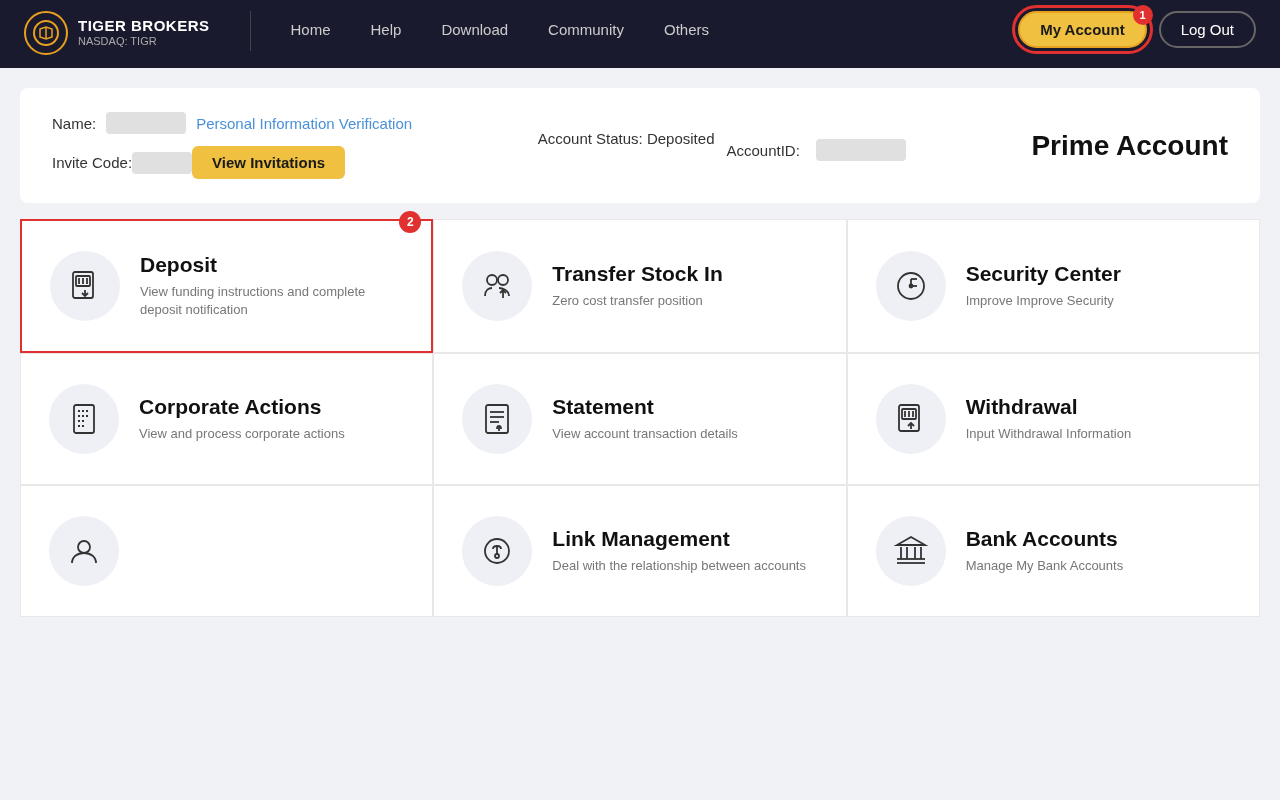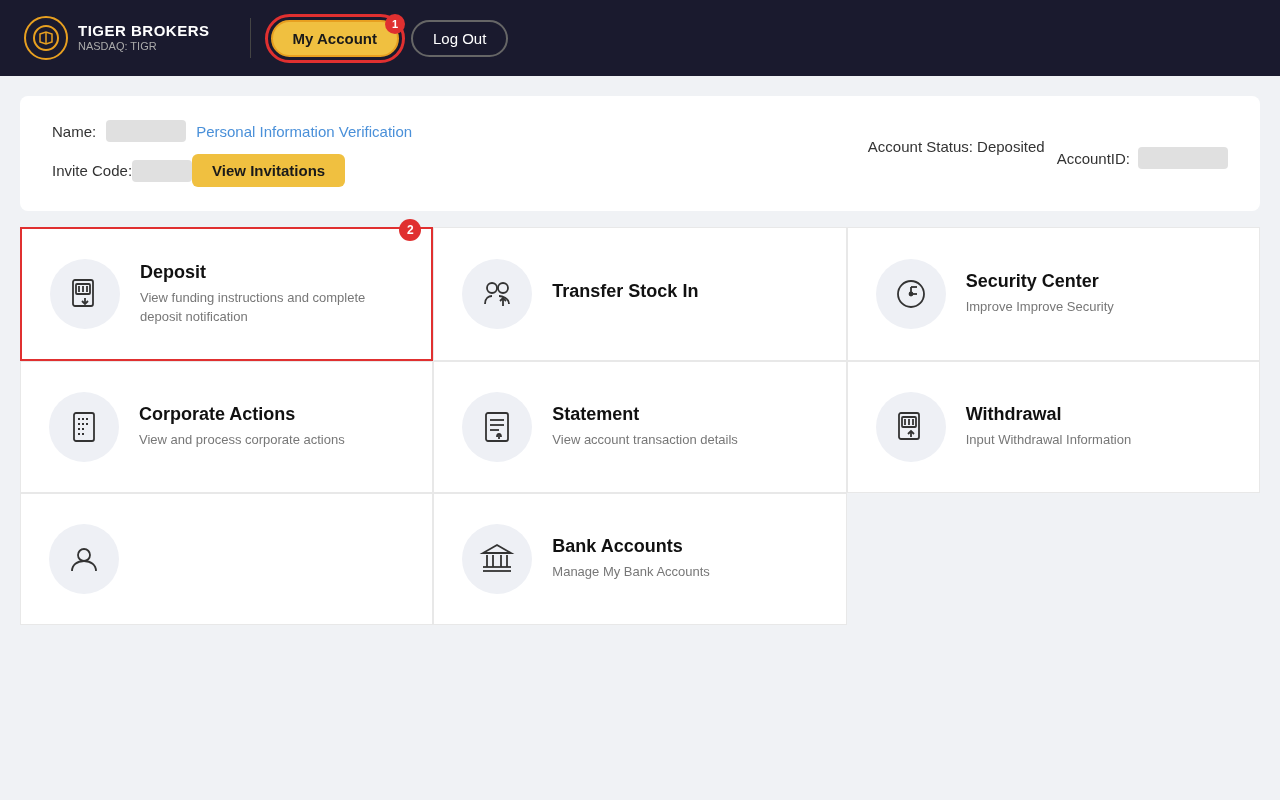--- a/index.html
+++ b/index.html
@@ -1,23 +1,23 @@
 <!DOCTYPE html>
 <html><head>
   <meta charset="utf-8">
   <style>
     * { box-sizing: border-box; margin: 0; padding: 0; }
     body { font-family: -apple-system, BlinkMacSystemFont, 'Segoe UI', Arial, sans-serif; background: #f0f2f5; min-height: 800px; width: 1280px; }
 
     
     .navbar {
       background: #1a1a2e;
-      height: 76px;
-      display: flex;
-      align-items: center;
+      height: 68px;
+      display: flex;
+      align-items: flex-start;
       padding: 11px 24px;
       gap: 0;
     }
     .navbar-brand {
       display: flex;
       align-items: center;
       gap: 10px;
       color: white;
       margin-right: 20px;
     }
@@ -188,21 +188,21 @@
       flex-direction: row;
       gap: 12px;
     }
     .account-status {
       font-size: 15px;
       color: #333;
     }
     .account-id-row {
       display: flex;
       align-items: center;
-      gap: 8px;
+      gap: 16px;
       font-size: 15px;
       color: #333;
       margin-top: 9px;
     }
     .prime-account-text {
       font-size: 28px;
       font-weight: 700;
       color: #111;
     }
 
@@ -250,21 +250,21 @@
       align-items: center;
       justify-content: center;
       flex-shrink: 0;
     }
     .card-icon svg {
       width: 36px;
       height: 36px;
     }
     .card-text { flex: 1; }
     .card-title {
-      font-size: 18px;
+      font-size: 21px;
       font-weight: 700;
       color: #111;
       margin-bottom: 6px;
     }
     .card-desc {
       font-size: 13px;
       color: #777;
       line-height: 1.4;
     }
   </style>
@@ -279,20 +279,27 @@
         <path d="M8 10 L14 8 L20 10 L20 18 L14 20 L8 18 Z" fill="none" stroke="#e8a020" stroke-width="1.5"></path>
         <path d="M14 8 L14 20" stroke="#e8a020" stroke-width="1.5"></path>
       </svg>
     </div>
     <div class="brand-text">
       <span class="brand-name">TIGER BROKERS</span>
       <span class="brand-sub">NASDAQ: TIGR</span>
     </div>
   </div>
   <div class="navbar-divider"></div>
+  <div class="nav-links">
+    <a class="nav-link">Home</a>
+    <a class="nav-link">Help</a>
+    <a class="nav-link">Download</a>
+    <a class="nav-link">Community</a>
+    <a class="nav-link">Others</a>
+  </div>
   <div class="nav-right">
     <button class="btn-my-account">
       <span>My Account</span>
       <span class="badge">1</span>
     </button>
     <button class="btn-logout">Log Out</button>
   </div>
 </nav>
 
 <div class="main-content">
@@ -310,20 +317,23 @@
         <button class="btn-view-invitations">View Invitations</button>
       </div>
     </div>
     <div class="account-center">
       <div class="account-status">Account Status: Deposited</div>
       <div class="account-id-row">
         <span>AccountID:</span>
         <span class="blurred-box-med"></span>
       </div>
     </div>
+    <div>
+      <span class="prime-account-text">Prime Account</span>
+    </div>
   </div>
 
   <div class="grid-3">
 
     <div class="grid-card highlighted">
       <span class="card-badge">2</span>
       <div class="card-icon">
         <svg viewBox="0 0 36 36" fill="none" stroke="#333" stroke-width="1.8">
           <rect x="6" y="4" width="20" height="26" rx="2" stroke="#333"></rect>
           <rect x="9" y="8" width="14" height="10" rx="1" stroke="#333"></rect>
@@ -346,20 +356,21 @@
           <circle cx="13" cy="12" r="5" stroke="#333"></circle>
           <circle cx="24" cy="12" r="5" stroke="#333"></circle>
           <path d="M6 28 C6 22 10 20 13 20" stroke="#333"></path>
           <path d="M20 20 C23 20 30 22 30 28" stroke="#333"></path>
           <line x1="24" y1="22" x2="24" y2="30" stroke="#333"></line>
           <polyline points="21,25 24,22 27,25" stroke="#333"></polyline>
         </svg>
       </div>
       <div class="card-text">
         <div class="card-title">Transfer Stock In</div>
+        <div class="card-desc">Zero cost transfer position</div>
       </div>
     </div>
 
     <div class="grid-card">
       <div class="card-icon">
         <svg viewBox="0 0 36 36" fill="none" stroke="#333" stroke-width="1.8">
           <circle cx="18" cy="18" r="13" stroke="#333"></circle>
           <line x1="18" y1="11" x2="18" y2="18" stroke="#333"></line>
           <line x1="18" y1="18" x2="24" y2="18" stroke="#333"></line>
           <line x1="18" y1="11" x2="24" y2="11" stroke="#333"></line>
@@ -425,20 +436,34 @@
 
     <div class="grid-card">
       <div class="card-icon">
         <svg viewBox="0 0 36 36" fill="none" stroke="#333" stroke-width="1.8">
           <circle cx="18" cy="14" r="6" stroke="#333"></circle>
           <path d="M6 30 C6 24 11 20 18 20 C25 20 30 24 30 30" stroke="#333"></path>
         </svg>
       </div>
     </div>
 
+    <div class="grid-card">
+      <div class="card-icon">
+        <svg viewBox="0 0 36 36" fill="none" stroke="#333" stroke-width="1.8">
+          <circle cx="18" cy="18" r="12" stroke="#333"></circle>
+          <line x1="18" y1="12" x2="18" y2="22" stroke="#333"></line>
+          <path d="M14 16 C14 12 22 12 22 16" stroke="#333"></path>
+          <circle cx="18" cy="23" r="2" stroke="#333"></circle>
+        </svg>
+      </div>
+      <div class="card-text">
+        <div class="card-title">Link Management</div>
+        <div class="card-desc">Deal with the relationship between accounts</div>
+      </div>
+    </div>
 
     <div class="grid-card">
       <div class="card-icon">
         <svg viewBox="0 0 36 36" fill="none" stroke="#333" stroke-width="1.8">
           <polygon points="18,4 32,12 4,12" stroke="#333"></polygon>
           <line x1="4" y1="12" x2="32" y2="12" stroke="#333"></line>
           <line x1="8" y1="14" x2="8" y2="26" stroke="#333"></line>
           <line x1="14" y1="14" x2="14" y2="26" stroke="#333"></line>
           <line x1="22" y1="14" x2="22" y2="26" stroke="#333"></line>
           <line x1="28" y1="14" x2="28" y2="26" stroke="#333"></line>

